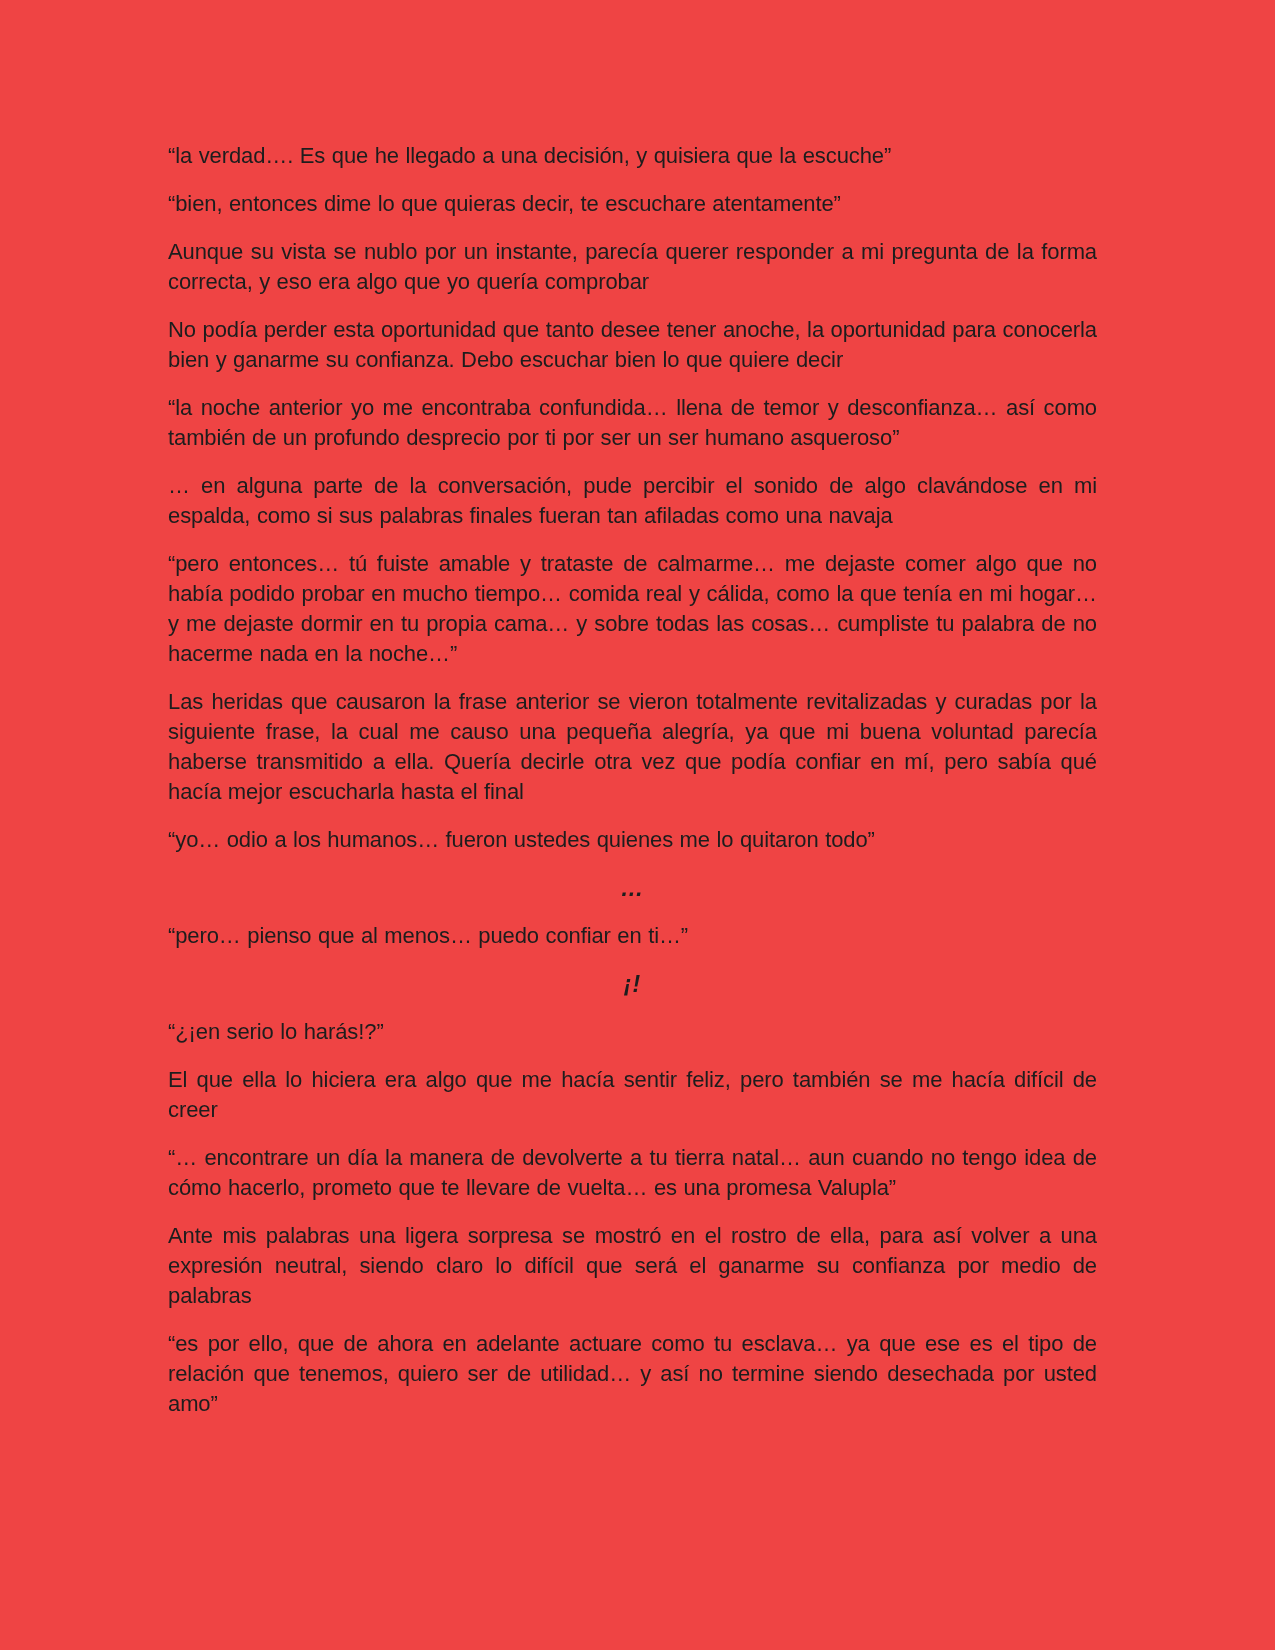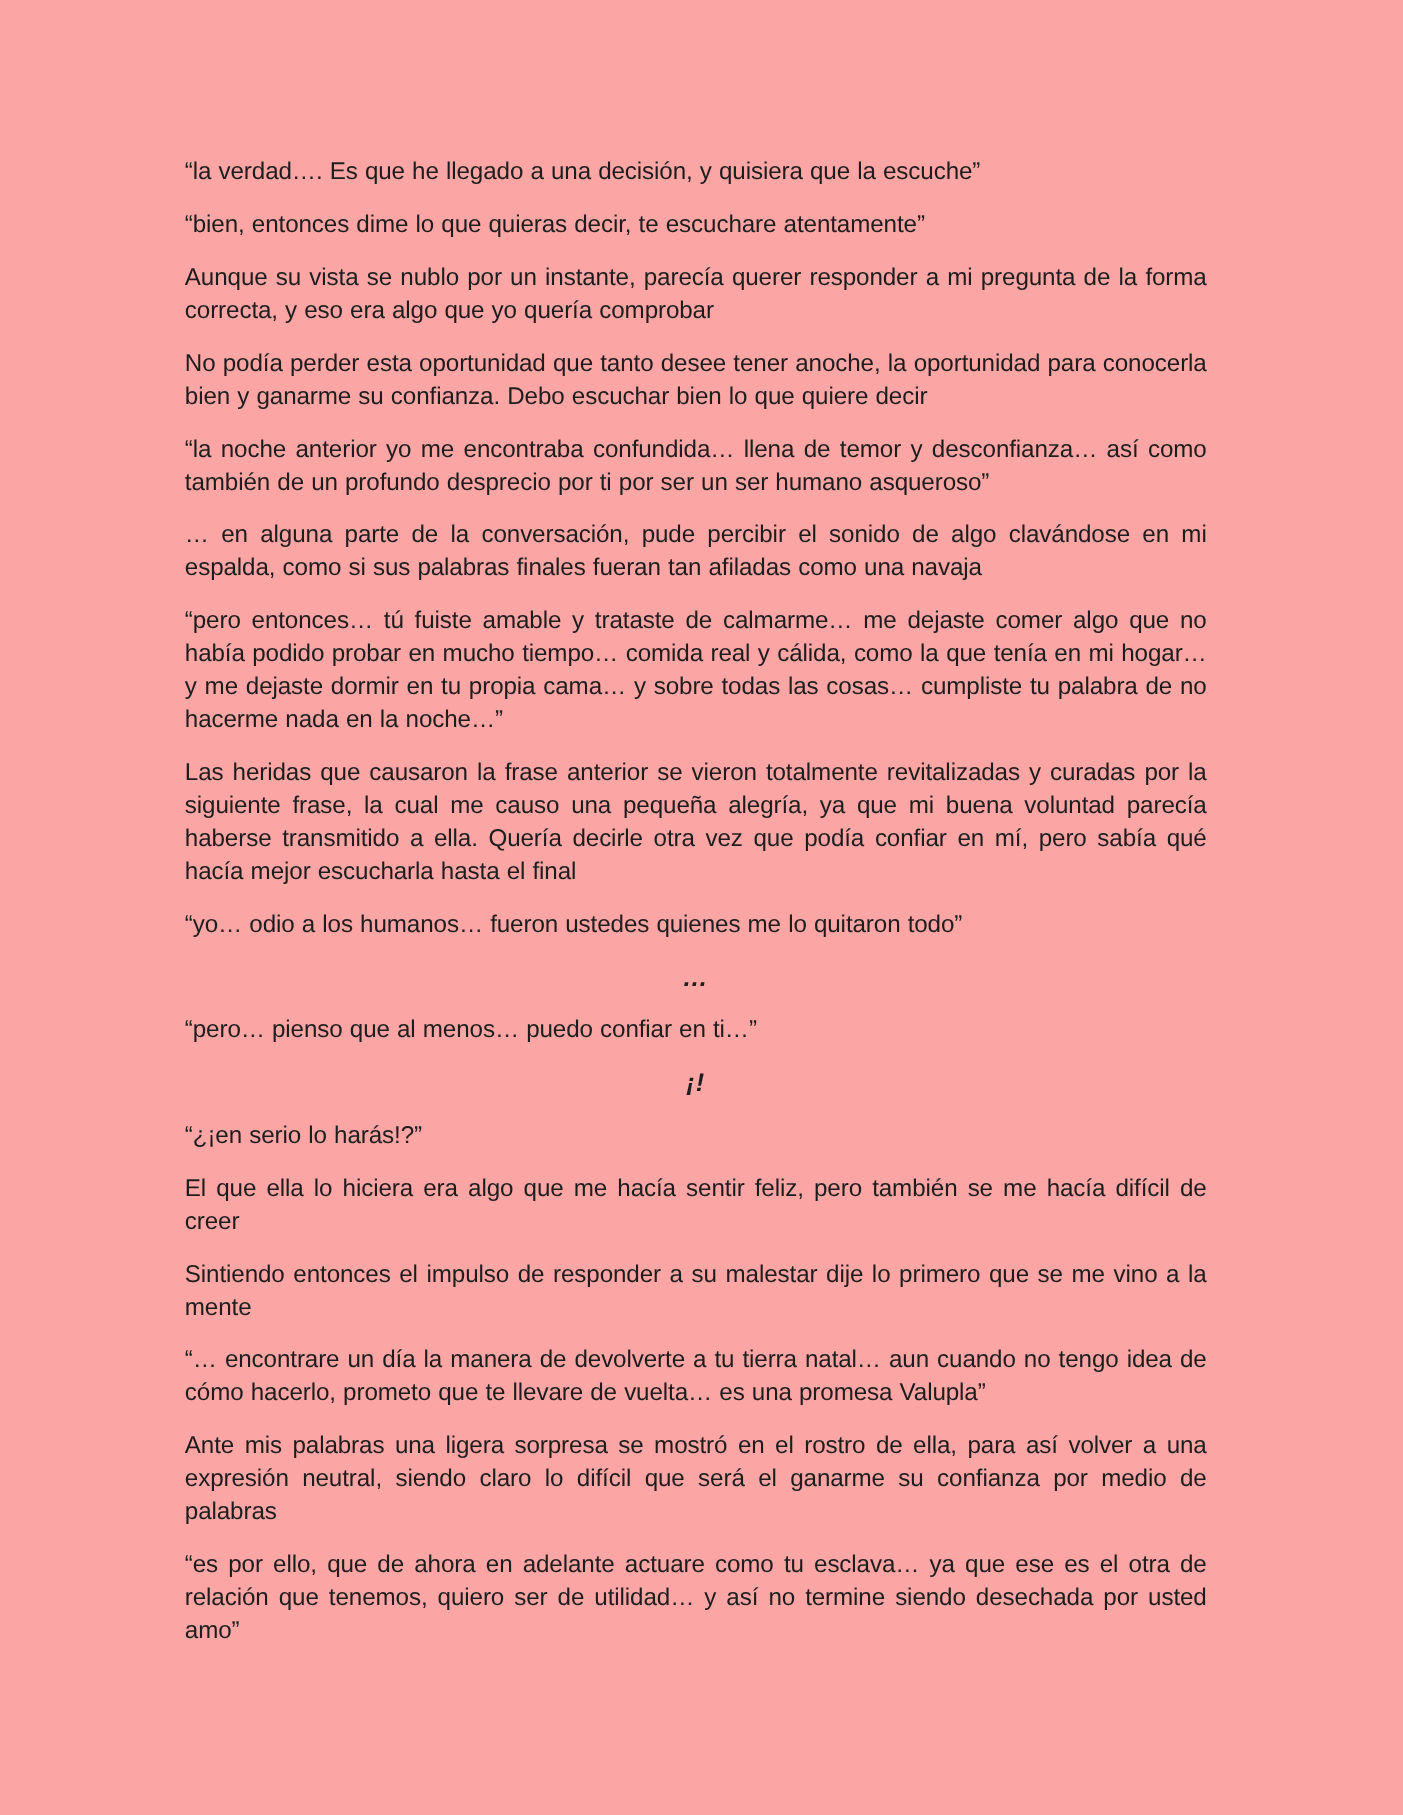--- a/index.html
+++ b/index.html
@@ -11,21 +11,21 @@
     width: 1275px;
     height: 1650px;
     position: relative;
     font-family: "Liberation Sans", sans-serif;
     color: #1d1d1d;
     overflow: hidden;
   }
   .page {
     position: absolute;
     inset: 0;
-    background: #fca5a5;
+    background: #ef4444;
   }
   .doc-body {
     position: absolute;
     left: 168px;
     top: 141px;
     width: 929px;
   }
   .para {
     font-size: 22px;
     line-height: 30px;
@@ -54,18 +54,17 @@
       <div class="para">“la noche anterior yo me encontraba confundida… llena de temor y desconfianza… así como también de un profundo desprecio por ti por ser un ser humano asqueroso”</div>
       <div class="para">… en alguna parte de la conversación, pude percibir el sonido de algo clavándose en mi espalda, como si sus palabras finales fueran tan afiladas como una navaja</div>
       <div class="para">“pero entonces… tú fuiste amable y trataste de calmarme… me dejaste comer algo que no había podido probar en mucho tiempo… comida real y cálida, como la que tenía en mi hogar… y me dejaste dormir en tu propia cama… y sobre todas las cosas… cumpliste tu palabra de no hacerme nada en la noche…”</div>
       <div class="para">Las heridas que causaron la frase anterior se vieron totalmente revitalizadas y curadas por la siguiente frase, la cual me causo una pequeña alegría, ya que mi buena voluntad parecía haberse transmitido a ella. Quería decirle otra vez que podía confiar en mí, pero sabía qué hacía mejor escucharla hasta el final</div>
       <div class="para">“yo… odio a los humanos… fueron ustedes quienes me lo quitaron todo”</div>
       <div class="para separator">…</div>
       <div class="para">“pero… pienso que al menos… puedo confiar en ti…”</div>
       <div class="para separator">¡!</div>
       <div class="para">“¿¡en serio lo harás!?”</div>
       <div class="para">El que ella lo hiciera era algo que me hacía sentir feliz, pero también se me hacía difícil de creer</div>
-      <div class="para">Sintiendo entonces el impulso de responder a su malestar dije lo primero que se me vino a la mente</div>
       <div class="para">“… encontrare un día la manera de devolverte a tu tierra natal… aun cuando no tengo idea de cómo hacerlo, prometo que te llevare de vuelta… es una promesa Valupla”</div>
       <div class="para">Ante mis palabras una ligera sorpresa se mostró en el rostro de ella, para así volver a una expresión neutral, siendo claro lo difícil que será el ganarme su confianza por medio de palabras</div>
-      <div class="para">“es por ello, que de ahora en adelante actuare como tu esclava… ya que ese es el otra de relación que tenemos, quiero ser de utilidad… y así no termine siendo desechada por usted amo”</div>
+      <div class="para">“es por ello, que de ahora en adelante actuare como tu esclava… ya que ese es el tipo de relación que tenemos, quiero ser de utilidad… y así no termine siendo desechada por usted amo”</div>
     </div>
 </div>
 
 </body></html>

